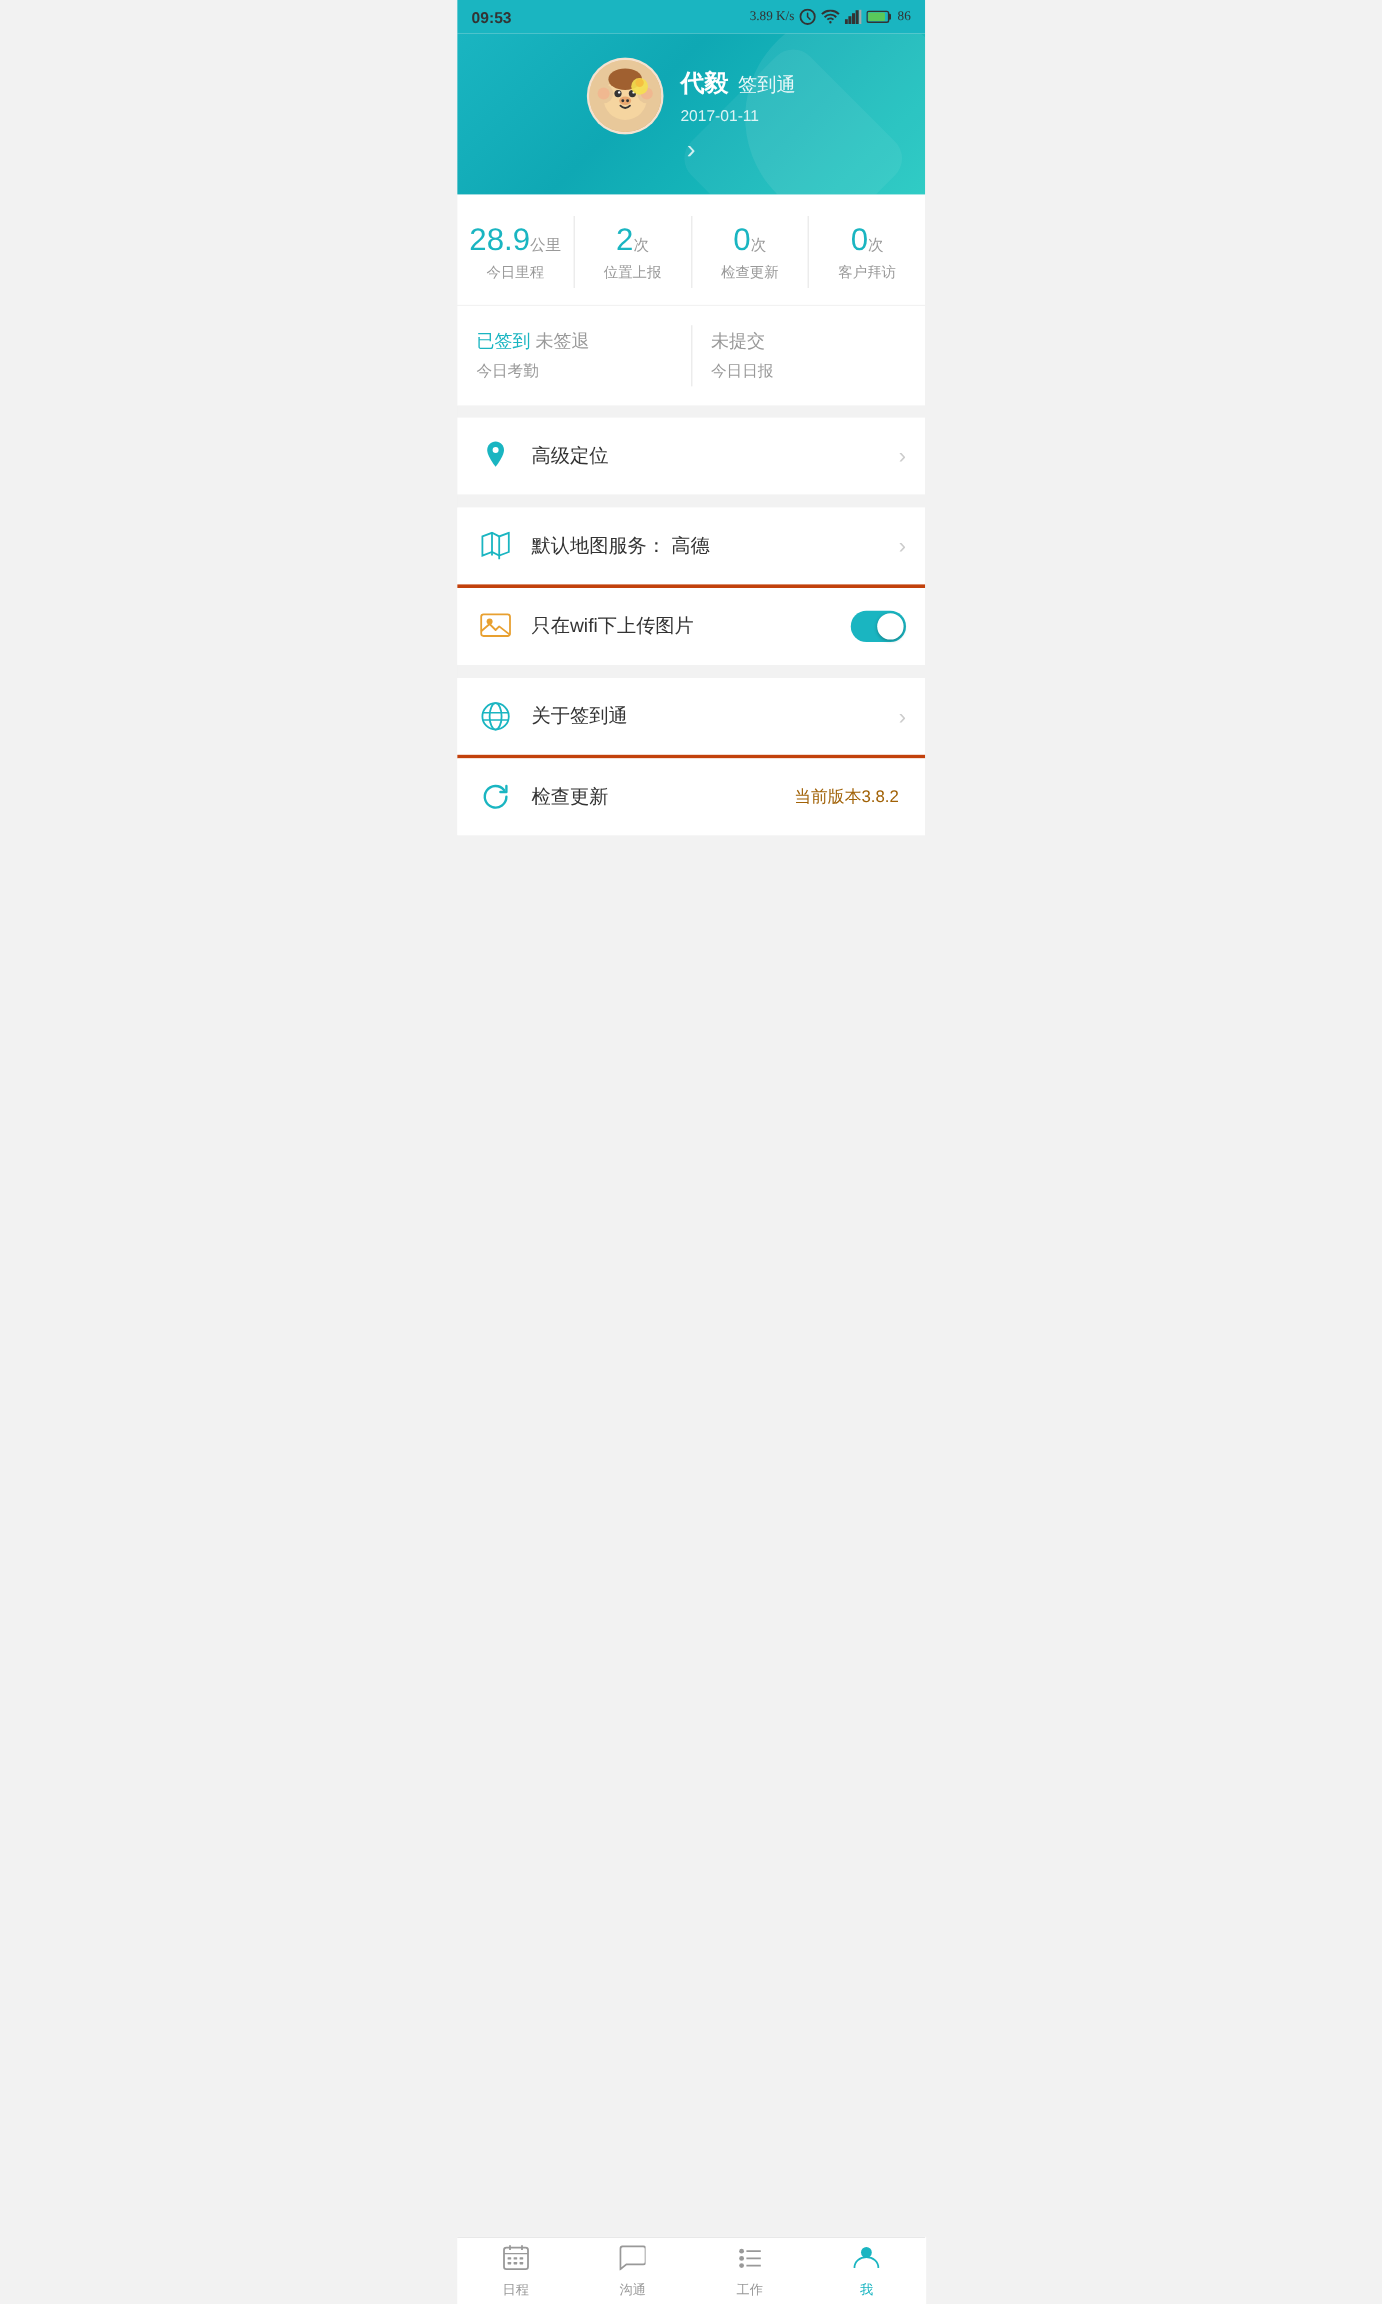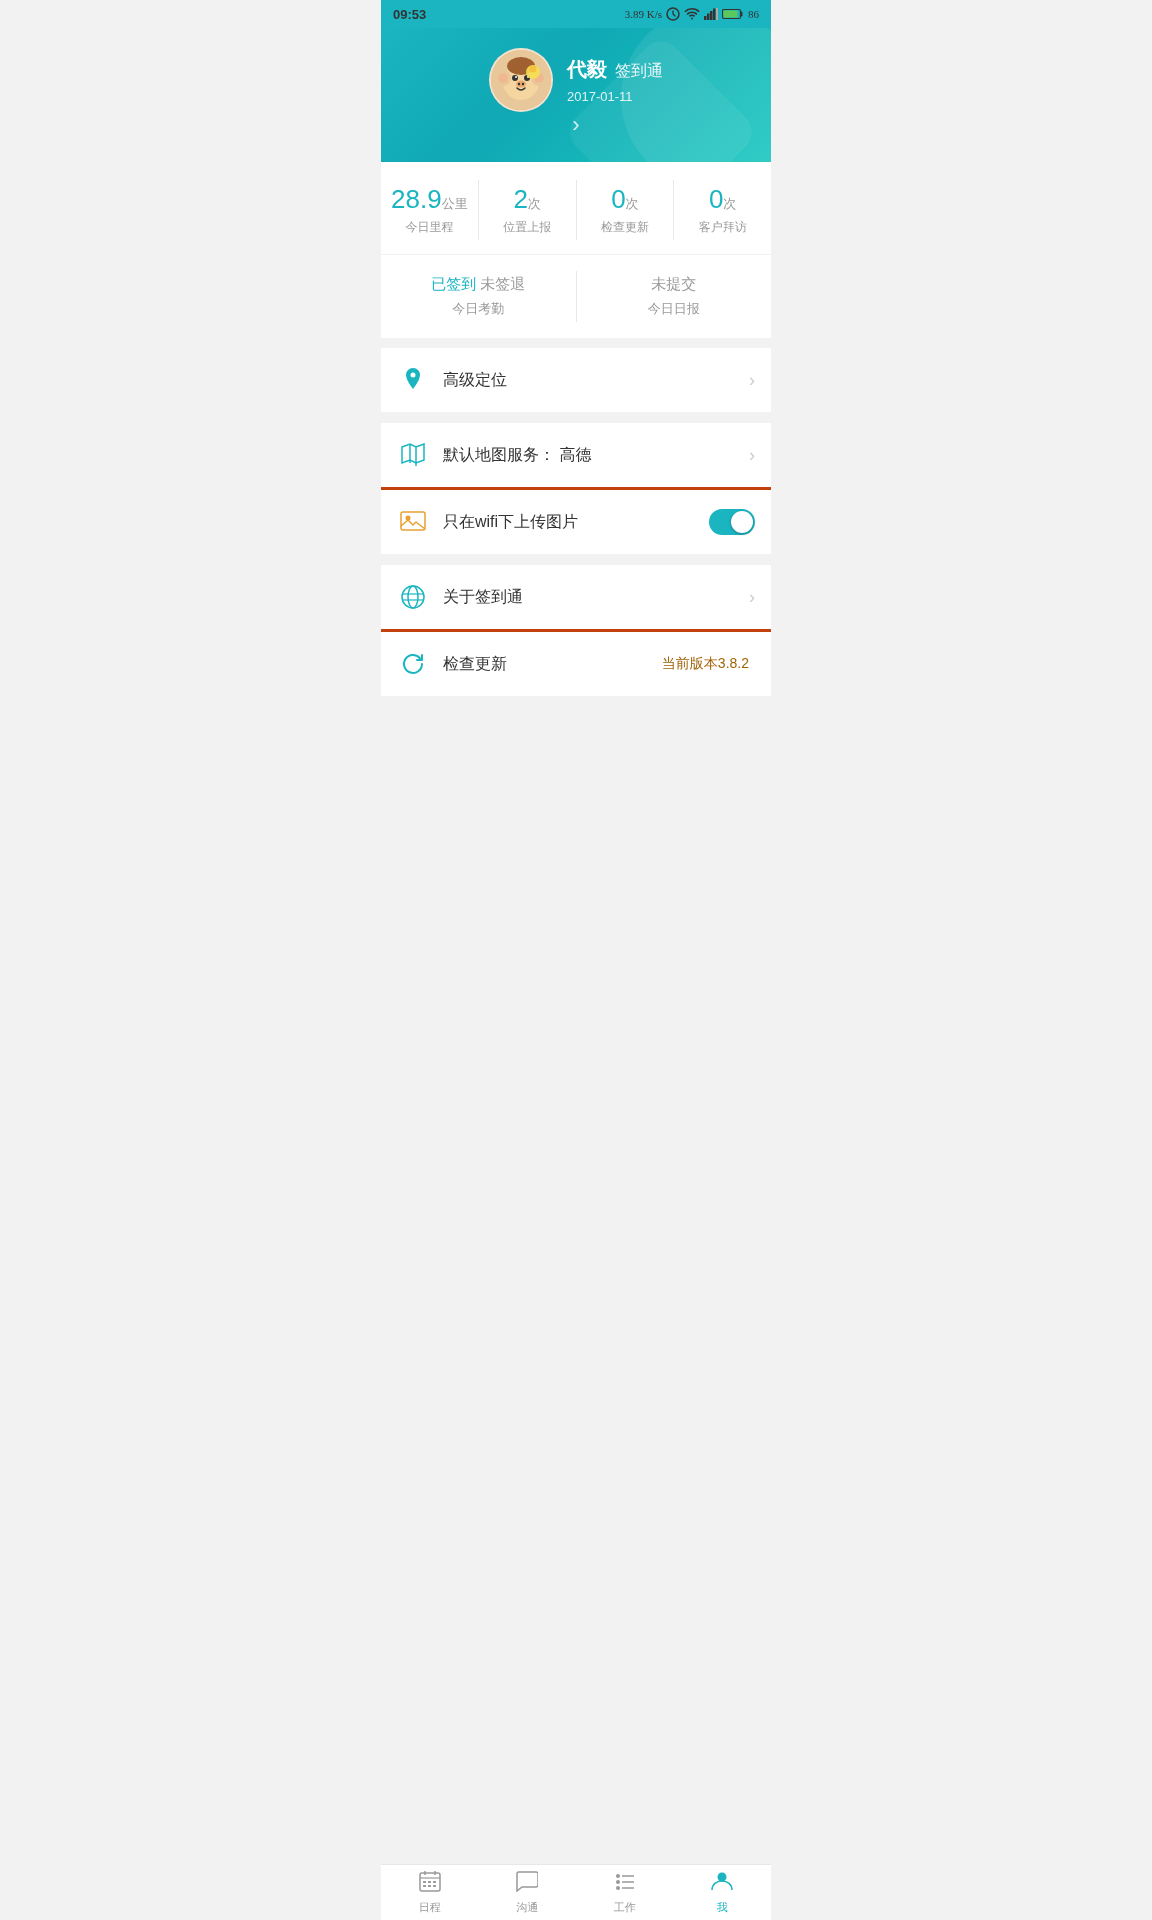--- a/index.html
+++ b/index.html
@@ -159,21 +159,21 @@
     
     .attendance-section {
       background: white;
       margin-top: 1px;
       padding: 16px 0;
       display: flex;
       align-items: stretch;
     }
     .attendance-item {
       flex: 1;
-      text-align: center;
+      text-align: left;
       padding: 4px 16px;
       border-right: 1px solid #e8e8e8;
     }
     .attendance-item:last-child { border-right: none; }
     .attendance-status {
       font-size: 15px;
       margin-bottom: 6px;
     }
     .signed-in { color: #1ab5c1; }
     .not-signed { color: #999; }

